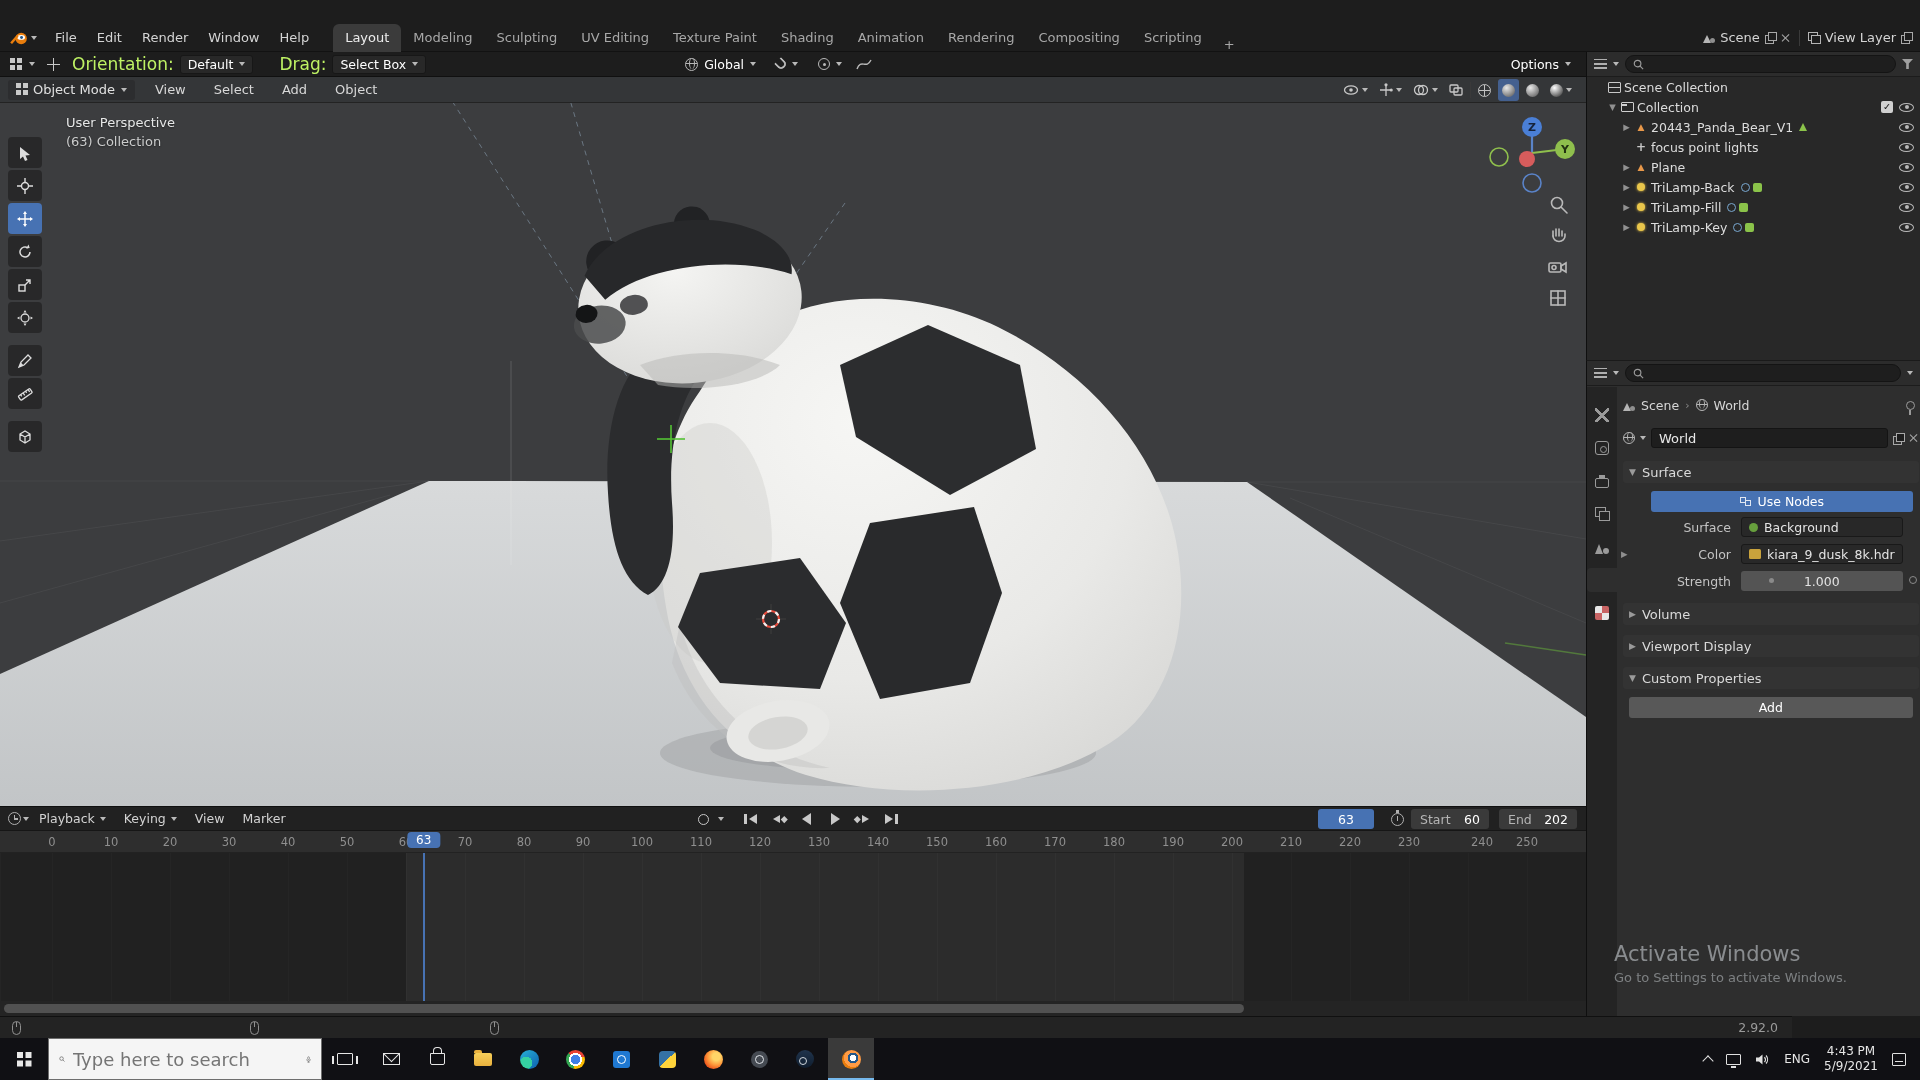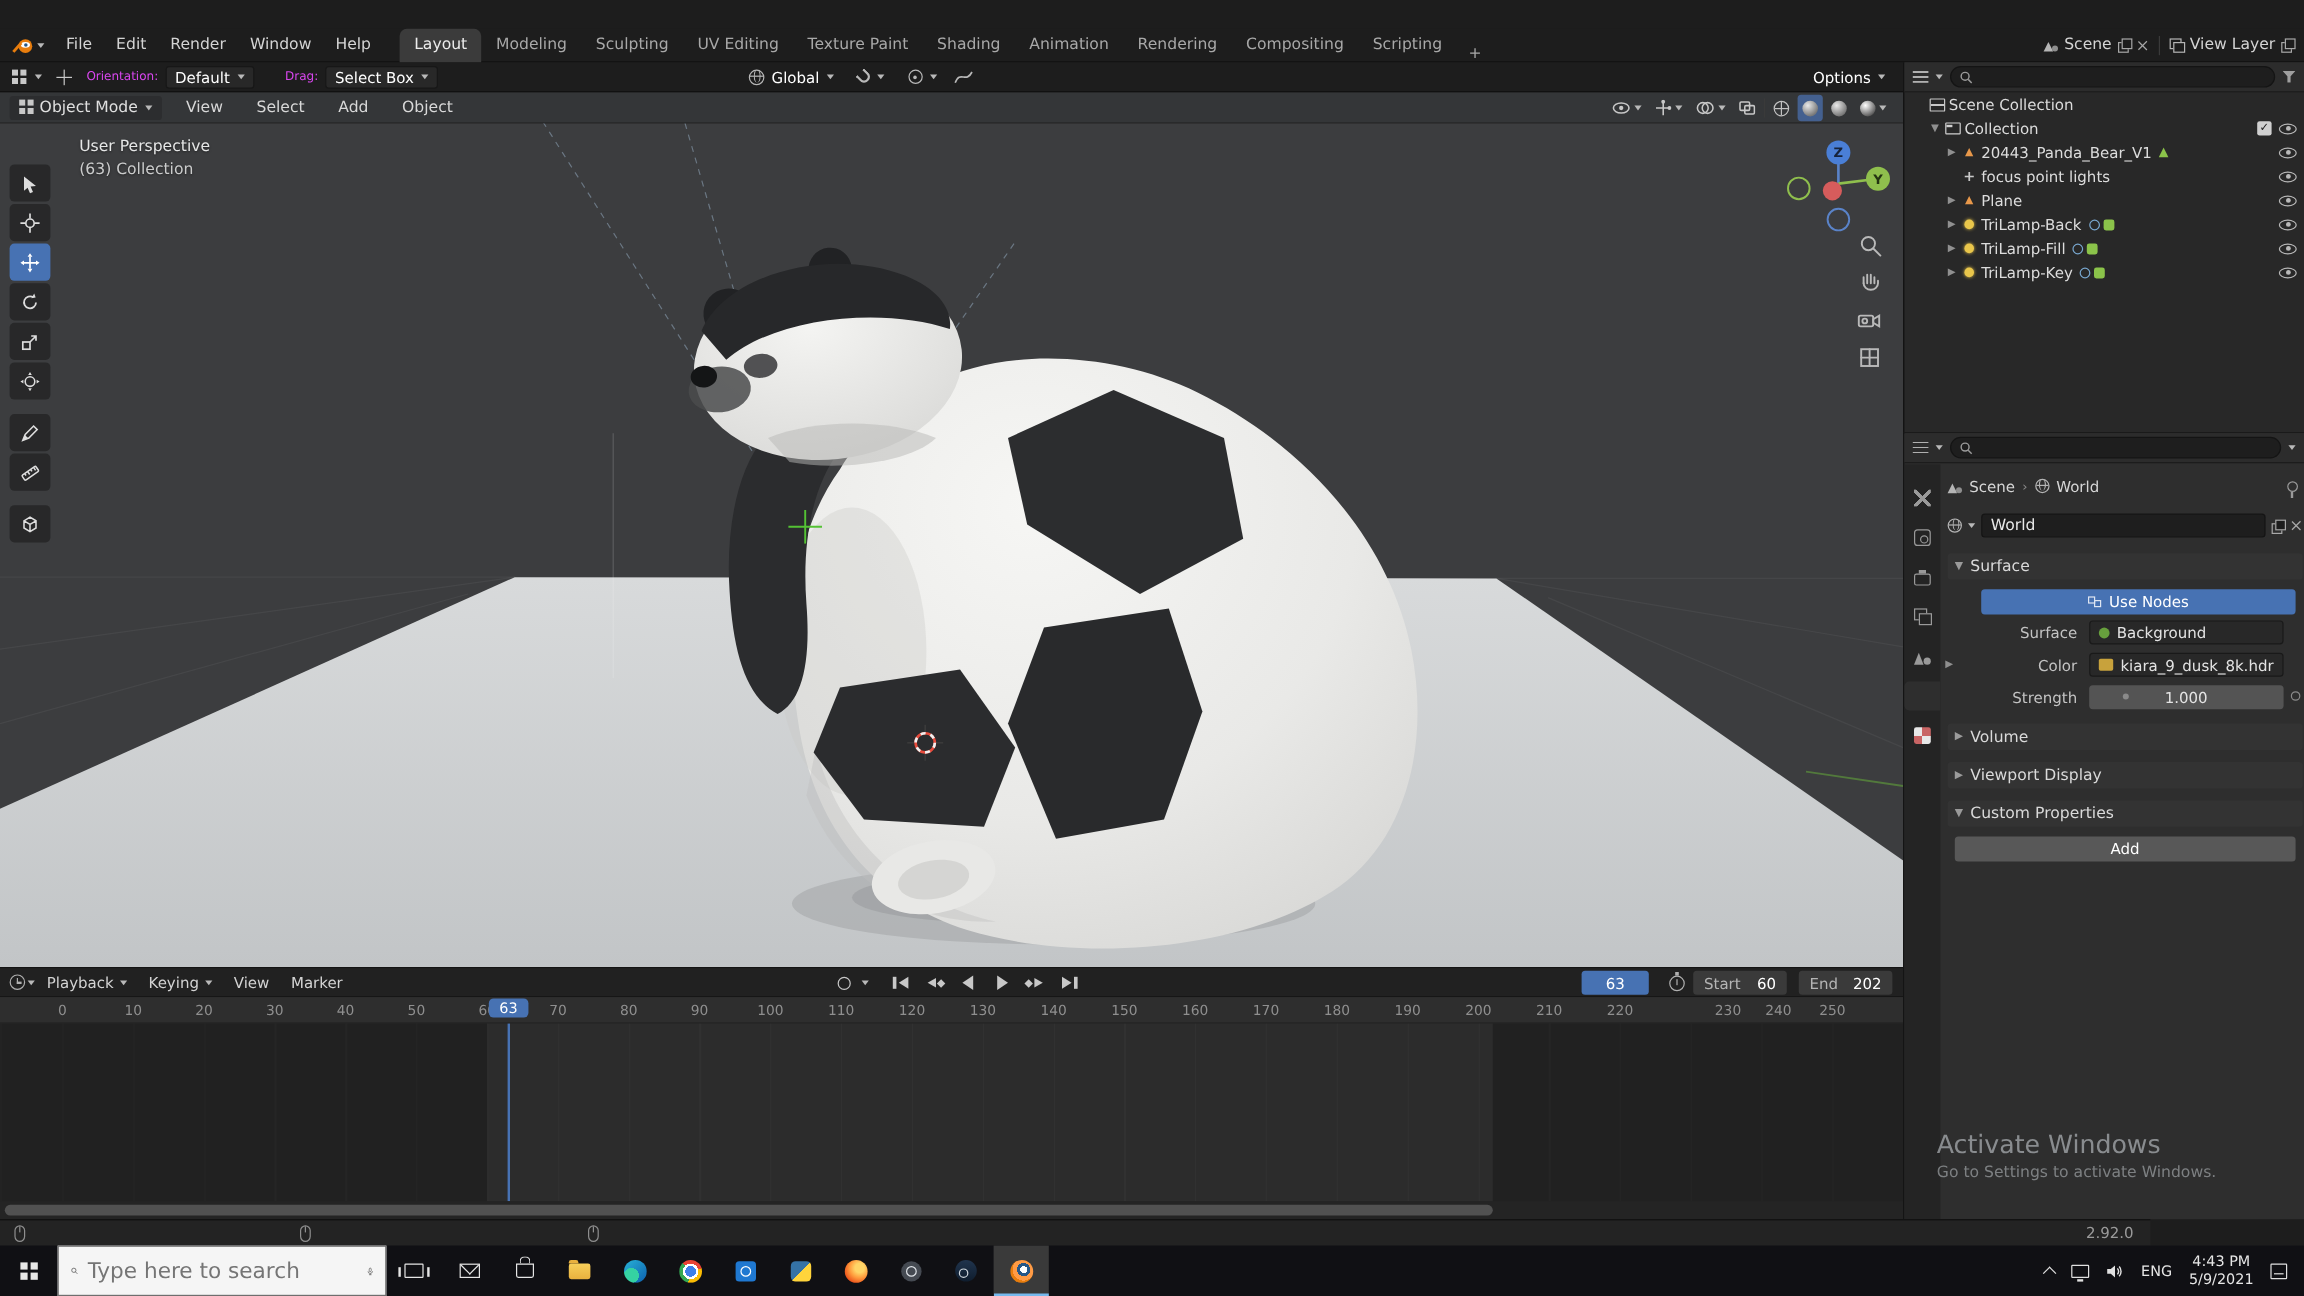--- a/index.html
+++ b/index.html
@@ -44,21 +44,21 @@
   .mi-scene::after{content:'';position:absolute;right:0;bottom:0;width:5px;height:5px;border-radius:50%;background:#8f8f8f}
   .mi-layers{position:relative;width:12px;height:11px;display:inline-block}
   .mi-layers::before{content:'';position:absolute;left:0;top:0;width:8px;height:7px;border:1.2px solid #b5b5b5}
   .mi-layers::after{content:'';position:absolute;left:3px;top:3px;width:8px;height:7px;border:1.2px solid #b5b5b5;background:#1d1d1d}
   .mi-world{position:relative;width:12px;height:12px;display:inline-block;border:1.3px solid currentColor;border-radius:50%;color:#b5b5b5}
   .mi-world::before{content:'';position:absolute;left:0;right:0;top:4px;height:1.1px;background:currentColor}
   .mi-world::after{content:'';position:absolute;left:2.6px;top:-1px;width:4px;height:10px;border:1.1px solid currentColor;border-radius:50%;border-top:none;border-bottom:none}
 
   
   #toolsettings{position:absolute;left:0;top:52px;width:1586px;height:25px;background:#1d1d1d;display:flex;align-items:center;gap:6px;padding:0 8px;border-bottom:1px solid #101010}
-  .ts-lab{color:#d946ef;font-size:10px}
+  .ts-lab{color:#bef264;font-size:17px}
   .ts-field{background:#282828;border:1px solid #171717;border-radius:3px;height:19px;display:flex;align-items:center;gap:6px;padding:0 7px;color:#ffffff;font-size:12.5px}
   .i-modegrid{width:5px;height:5px;background:#c8c8c8;box-shadow:7px 0 #c8c8c8,0 7px #c8c8c8,7px 7px #c8c8c8;margin:-4px 8px 4px 2px;display:inline-block}
   .i-movetool{position:relative;width:13px;height:13px;display:inline-block}
   .i-movetool::before{content:'';position:absolute;left:6px;top:0;width:1.4px;height:13px;background:#c8c8c8}
   .i-movetool::after{content:'';position:absolute;left:0;top:6px;width:13px;height:1.4px;background:#c8c8c8}
   .i-globe{position:relative;width:13px;height:13px;border:1.3px solid #b8b8b8;border-radius:50%;display:inline-block}
   .i-globe::before{content:'';position:absolute;left:0;right:0;top:4px;height:1.1px;background:#b8b8b8}
   .i-globe::after{content:'';position:absolute;left:3px;top:-1px;width:4px;height:11px;border:1.1px solid #b8b8b8;border-radius:50%;border-top:none;border-bottom:none}
   .i-magnet{width:10px;height:10px;border:2.3px solid #b8b8b8;border-bottom:none;border-radius:6px 6px 0 0;display:inline-block;transform:rotate(135deg)}
   .i-propcircle{position:relative;width:12px;height:12px;border:1.3px solid #b8b8b8;border-radius:50%;display:inline-block}
@@ -683,21 +683,21 @@
         <span class="tick" style="left: 819px;">130</span>
         <span class="tick" style="left: 878px;">140</span>
         <span class="tick" style="left: 937px;">150</span>
         <span class="tick" style="left: 996px;">160</span>
         <span class="tick" style="left: 1055px;">170</span>
         <span class="tick" style="left: 1114px;">180</span>
         <span class="tick" style="left: 1173px;">190</span>
         <span class="tick" style="left: 1232px;">200</span>
         <span class="tick" style="left: 1291px;">210</span>
         <span class="tick" style="left: 1350px;">220</span>
-        <span class="tick" style="left: 1409px; margin-left: 31px;">230</span>
+        <span class="tick" style="left: 1409px;">230</span>
         <span class="tick" style="left: 1468px; margin-left: 14px;">240</span>
         <span class="tick" style="left: 1527px;">250</span>
       </div>
     <div id="tl-track">
       <div class="range-shade" style="left: 0px; width: 406px;"></div>
       <div class="range-shade" style="left: 1243.8px; width: 342.2px;"></div>
       <div id="playhead" style="left: 422.7px;"></div>
     </div>
     <div id="tl-scroll">
         <div class="thumb"></div>

